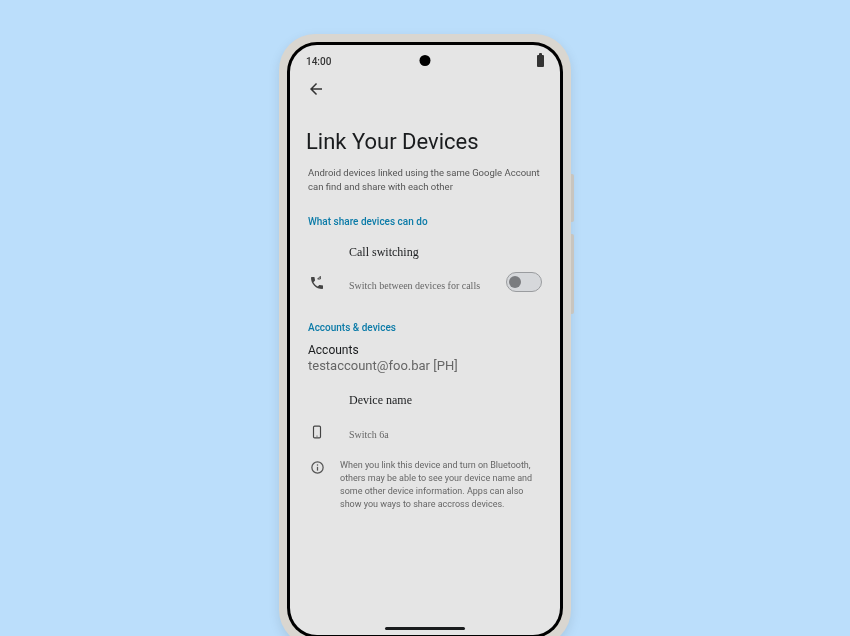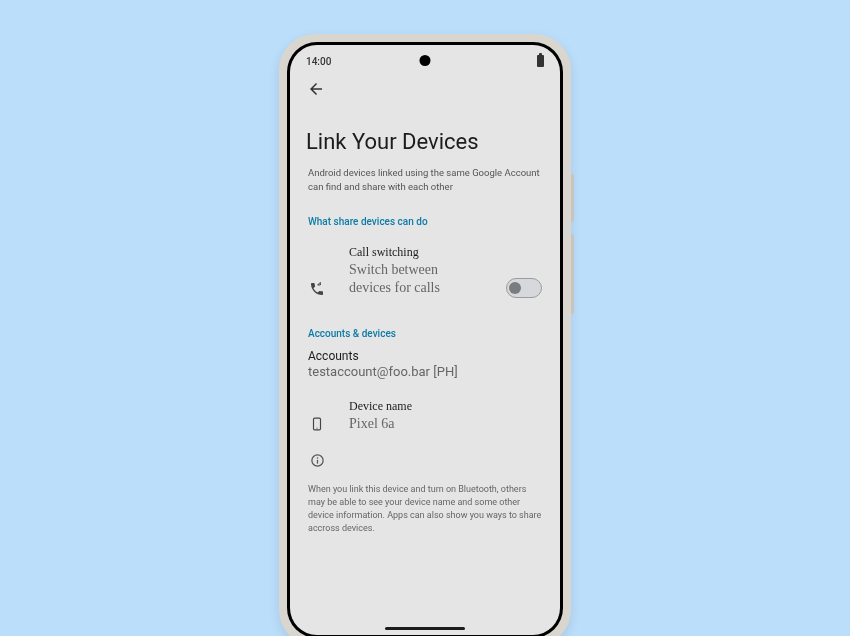--- a/index.html
+++ b/index.html
@@ -183,33 +183,32 @@
     }
     .item-text {
       flex: 1;
     }
     .item-title {
       font-size: 12px;
       color: #1a1c1e;
       line-height: 1.3;
     }
     .item-subtitle {
-      font-size: 14px;
+      font-size: 10px;
       color: #666;
       line-height: 1.3;
-      margin-top: 1px;
+      margin-top: 19px;
     }
     .accounts-block { margin-top: 6px; padding: 0 2px; }
     .accounts-title { font-size: 12px; color: #1a1c1e; }
     .accounts-value { font-size: 13px; color: #666; margin-top: 1px; }
     .info-row {
       display: flex;
       gap: 14px;
       padding: 10px 2px 0;
-      flex-direction: column;
     }
     .info-text {
       font-size: 9px;
       color: #666;
       line-height: 1.45;
     }
     .nav-bar {
       position: absolute;
       bottom: 5px;
       left: 50%;
@@ -274,21 +273,21 @@
 
         <div class="list-item" style="margin-top:12px">
           <span class="item-icon">
             <svg width="14" height="16" viewBox="0 0 24 24">
               <rect x="6" y="2" width="12" height="20" rx="2" stroke="#444" stroke-width="2" fill="none"></rect>
               <circle cx="12" cy="19" r="1" fill="#444"></circle>
             </svg>
           </span>
           <div class="item-text">
             <div class="item-title">Device name</div>
-            <div class="item-subtitle">Pixel 6a</div>
+            <div class="item-subtitle">Switch 6a</div>
           </div>
         </div>
 
         <div class="info-row">
           <span class="item-icon">
             <svg width="15" height="15" viewBox="0 0 24 24">
               <circle cx="12" cy="12" r="9" stroke="#555" stroke-width="2" fill="none"></circle>
               <circle cx="12" cy="8" r="1.2" fill="#555"></circle>
               <rect x="11" y="11" width="2" height="6" fill="#555"></rect>
             </svg>

